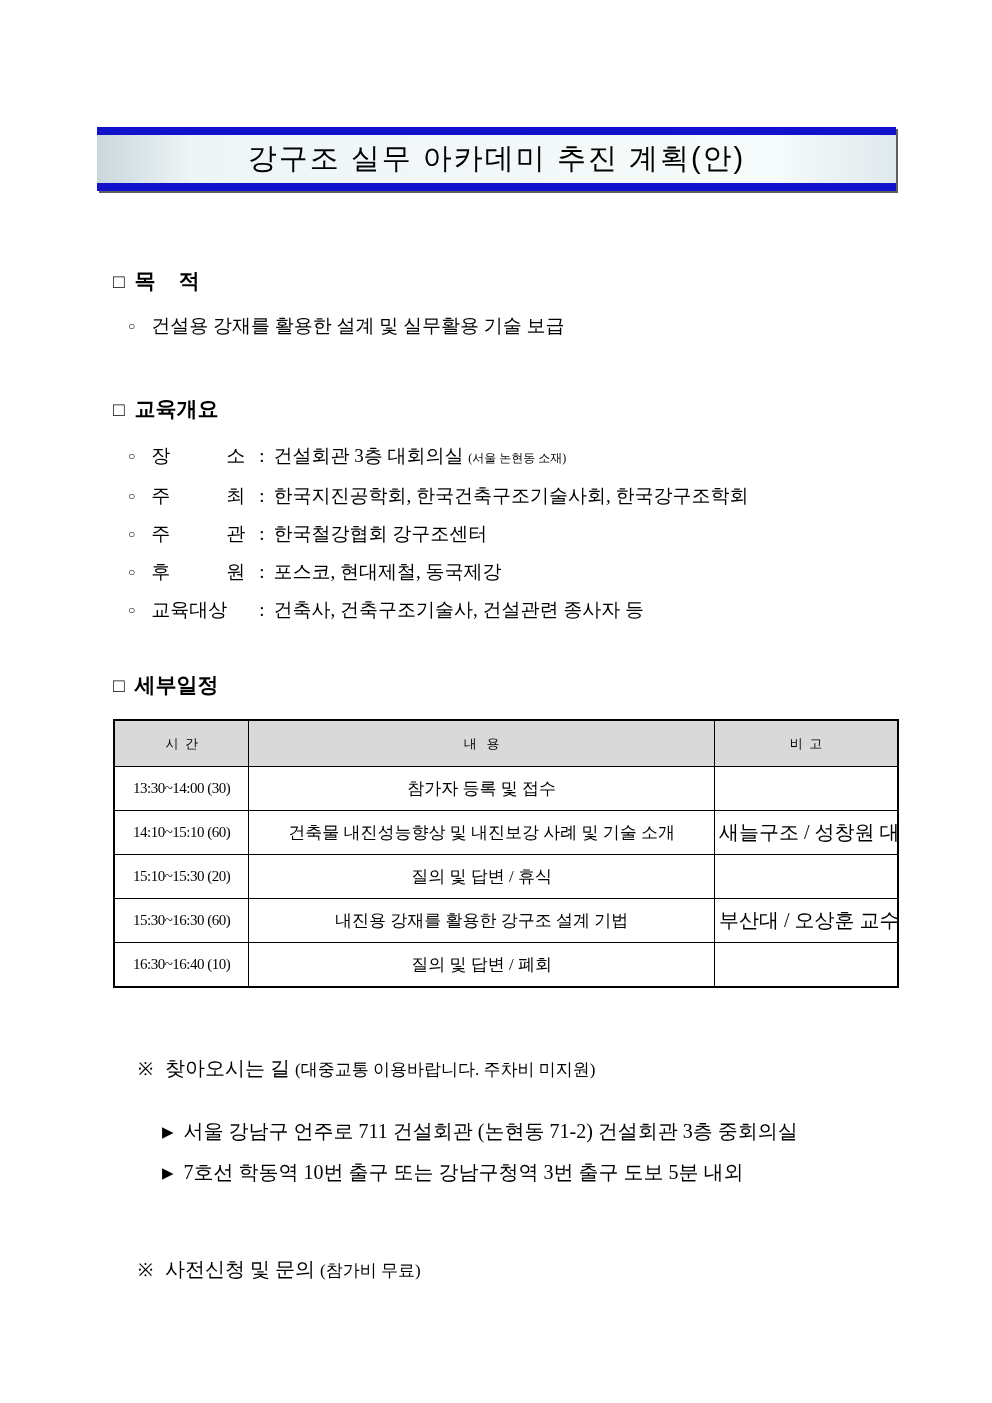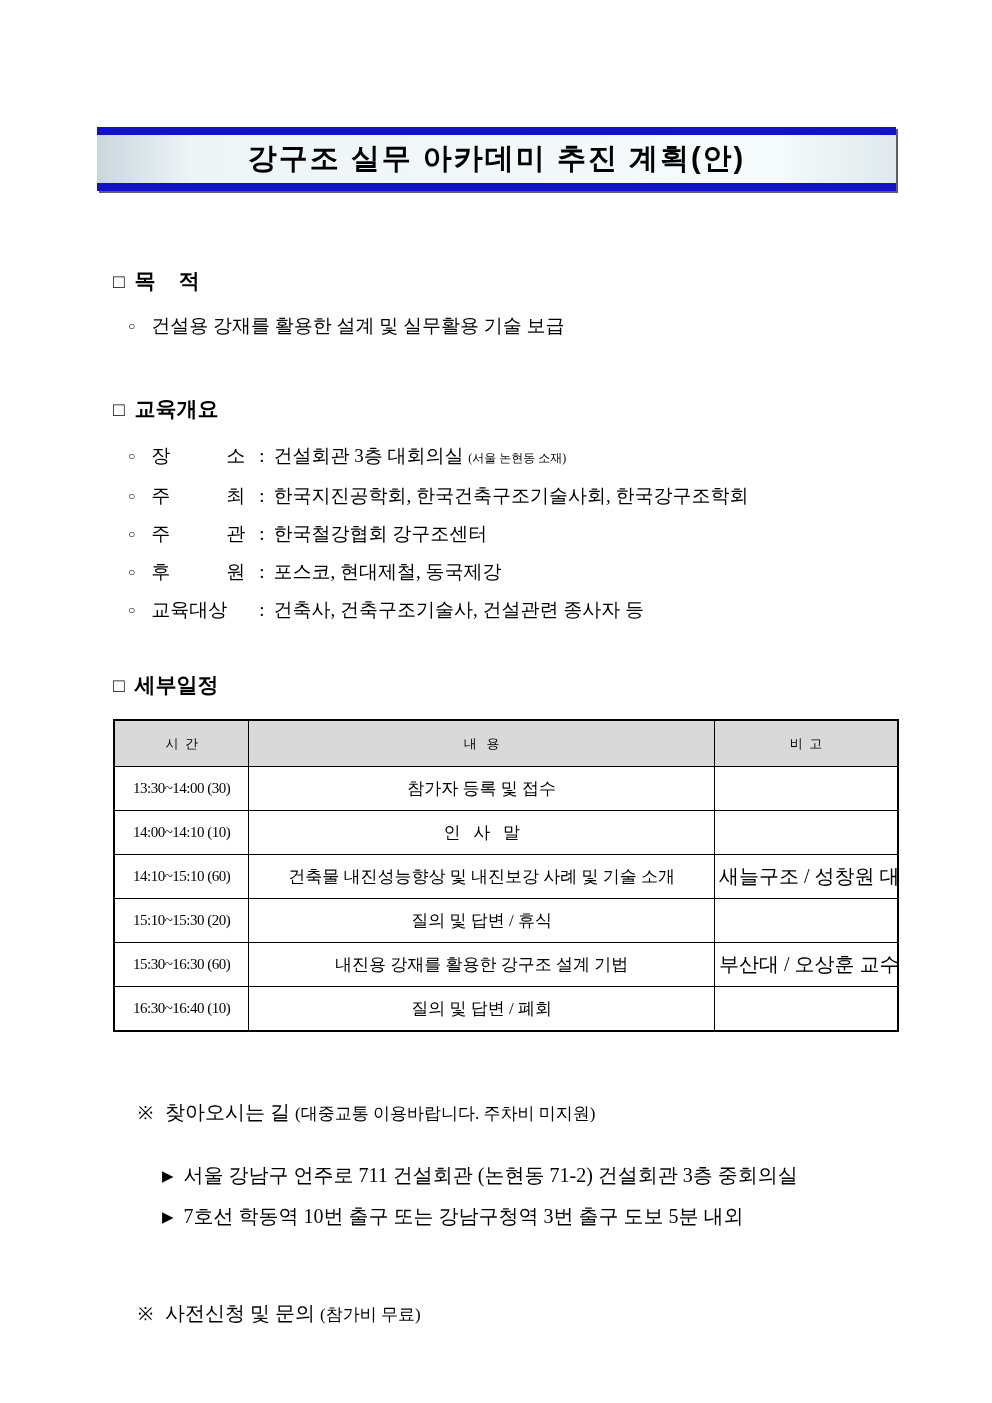--- a/index.html
+++ b/index.html
@@ -18,21 +18,21 @@
     box-shadow: 2px 2px 0 rgba(40,40,40,0.75);
   }
   .banner-bar { height: 8px; background: #1212cc; }
   .banner-body {
     height: 48px;
     display: flex; align-items: center; justify-content: center;
     background: linear-gradient(to right, #c9d7dd 0%, #eef5f6 12%, #f6fbfb 85%, #dfe9ec 100%);
   }
   .banner-title {
     font-family: "Liberation Sans", sans-serif;
-    font-weight: bold; font-size: 29px; letter-spacing: 2px;
+    font-weight: normal; font-size: 29px; letter-spacing: 2px;
     white-space: pre;
     text-align: center;
   }
 
   
   .section-heading {
     margin-left: 113px;
     font-family: "Liberation Sans", sans-serif;
     font-weight: bold; font-size: 21px;
     display: flex; align-items: center; gap: 10px;
@@ -151,25 +151,20 @@
         <th>비  고</th>
       </tr>
     </thead>
     <tbody>
       <tr>
         <td class="time-cell">13:30~14:00 (30)</td>
         <td class="desc-cell">참가자 등록 및 접수</td>
         <td class="note-cell"></td>
       </tr>
       <tr>
-        <td class="time-cell">14:00~14:10 (10)</td>
-        <td class="desc-cell">인   사   말</td>
-        <td class="note-cell"></td>
-      </tr>
-      <tr>
         <td class="time-cell">14:10~15:10 (60)</td>
         <td class="desc-cell">건축물 내진성능향상 및 내진보강 사례 및 기술 소개</td>
         <td class="note-cell">새늘구조 / 성창원 대표</td>
       </tr>
       <tr>
         <td class="time-cell">15:10~15:30 (20)</td>
         <td class="desc-cell">질의 및 답변 / 휴식</td>
         <td class="note-cell"></td>
       </tr>
       <tr>

